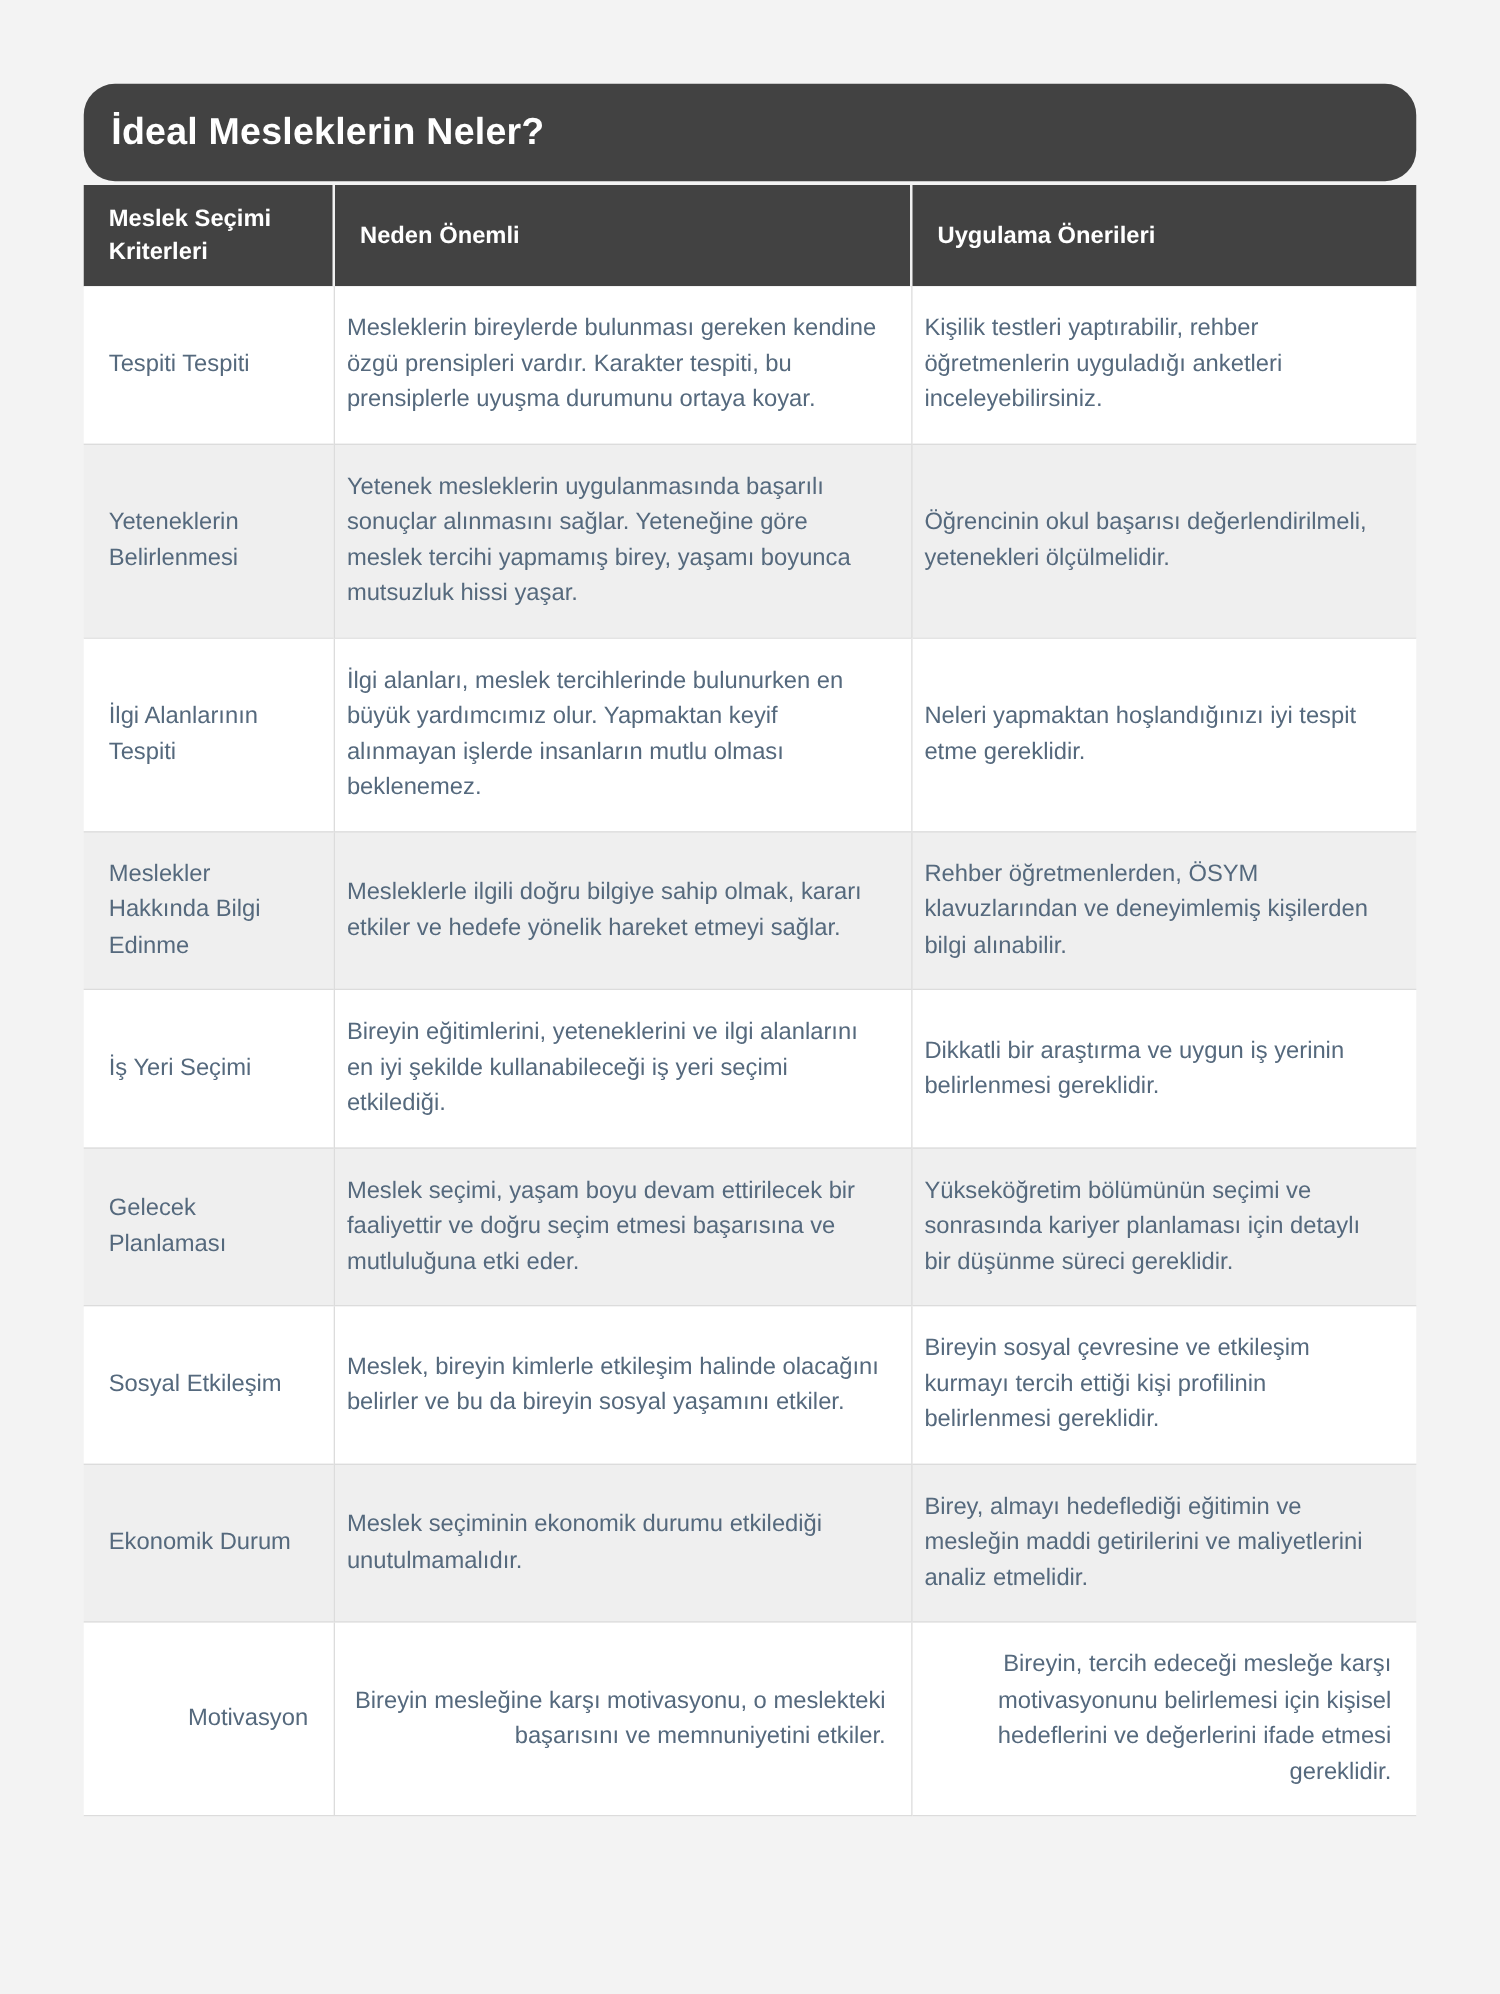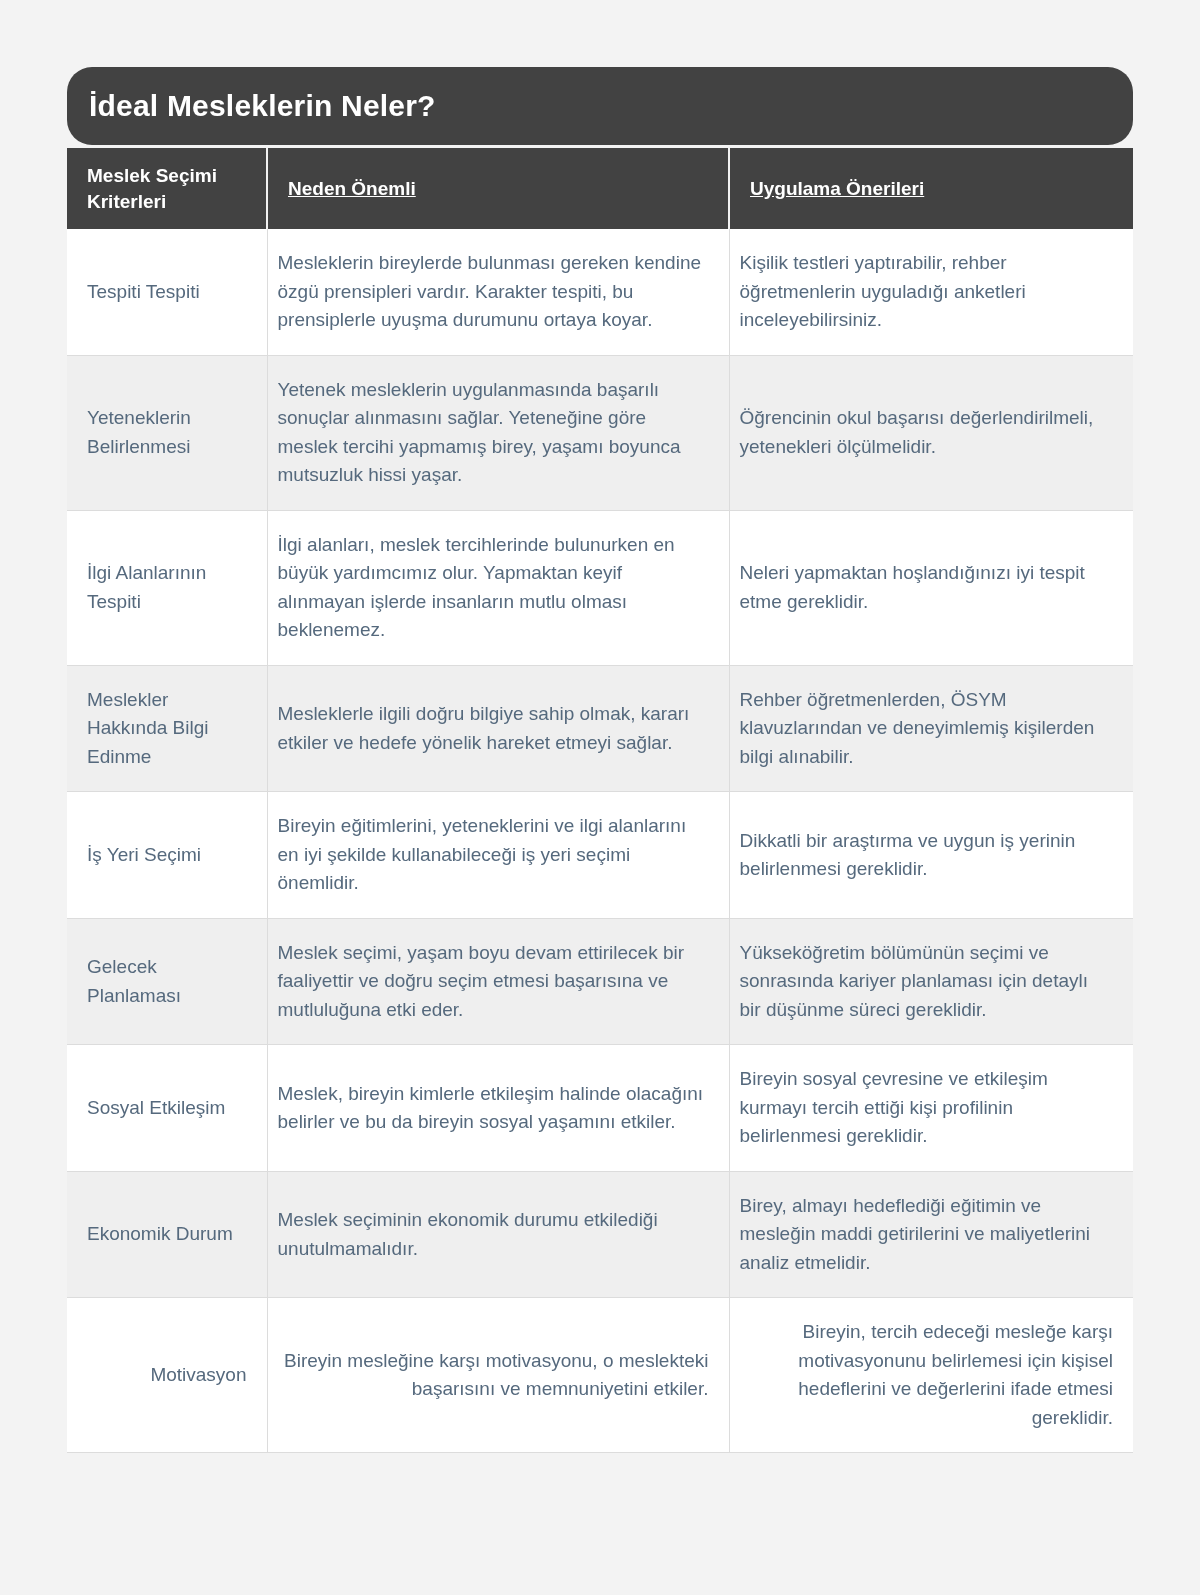--- a/index.html
+++ b/index.html
@@ -49,21 +49,20 @@
     font-size: 19px;
     font-weight: bold;
     text-align: left;
     vertical-align: middle;
     padding: 15px 20px;
     height: 80px;
     line-height: 1.35;
   }
   table.criteria-table th + th {
     border-left: 2px solid var(--header-sep);
-    text-decoration: underline;
   }
   table.criteria-table col.c1 { width: 200px; }
   table.criteria-table col.c2 { width: 462px; }
   table.criteria-table col.c3 { width: 404px; }
   table.criteria-table td {
     font-size: 19px;
     line-height: 1.5;
     color: var(--body-text);
     vertical-align: middle;
     padding: 20px 20px;
@@ -113,21 +112,21 @@
           <td>İlgi alanları, meslek tercihlerinde bulunurken en büyük yardımcımız olur. Yapmaktan keyif alınmayan işlerde insanların mutlu olması beklenemez.</td>
           <td>Neleri yapmaktan hoşlandığınızı iyi tespit etme gereklidir.</td>
         </tr>
         <tr>
           <td>Meslekler Hakkında Bilgi Edinme</td>
           <td>Mesleklerle ilgili doğru bilgiye sahip olmak, kararı etkiler ve hedefe yönelik hareket etmeyi sağlar.</td>
           <td>Rehber öğretmenlerden, ÖSYM klavuzlarından ve deneyimlemiş kişilerden bilgi alınabilir.</td>
         </tr>
         <tr>
           <td>İş Yeri Seçimi</td>
-          <td>Bireyin eğitimlerini, yeteneklerini ve ilgi alanlarını en iyi şekilde kullanabileceği iş yeri seçimi önemlidir.</td>
+          <td>Bireyin eğitimlerini, yeteneklerini ve ilgi alanlarını en iyi şekilde kullanabileceği iş yeri seçimi etkilediği.</td>
           <td>Dikkatli bir araştırma ve uygun iş yerinin belirlenmesi gereklidir.</td>
         </tr>
         <tr>
           <td>Gelecek Planlaması</td>
           <td>Meslek seçimi, yaşam boyu devam ettirilecek bir faaliyettir ve doğru seçim etmesi başarısına ve mutluluğuna etki eder.</td>
           <td>Yükseköğretim bölümünün seçimi ve sonrasında kariyer planlaması için detaylı bir düşünme süreci gereklidir.</td>
         </tr>
         <tr>
           <td>Sosyal Etkileşim</td>
           <td>Meslek, bireyin kimlerle etkileşim halinde olacağını belirler ve bu da bireyin sosyal yaşamını etkiler.</td>

